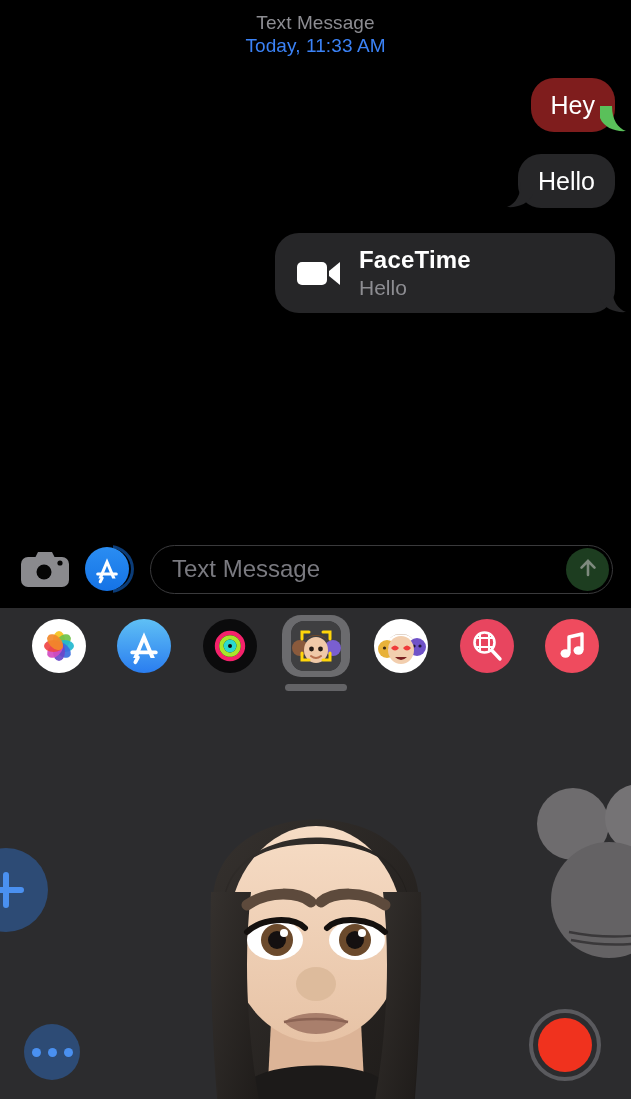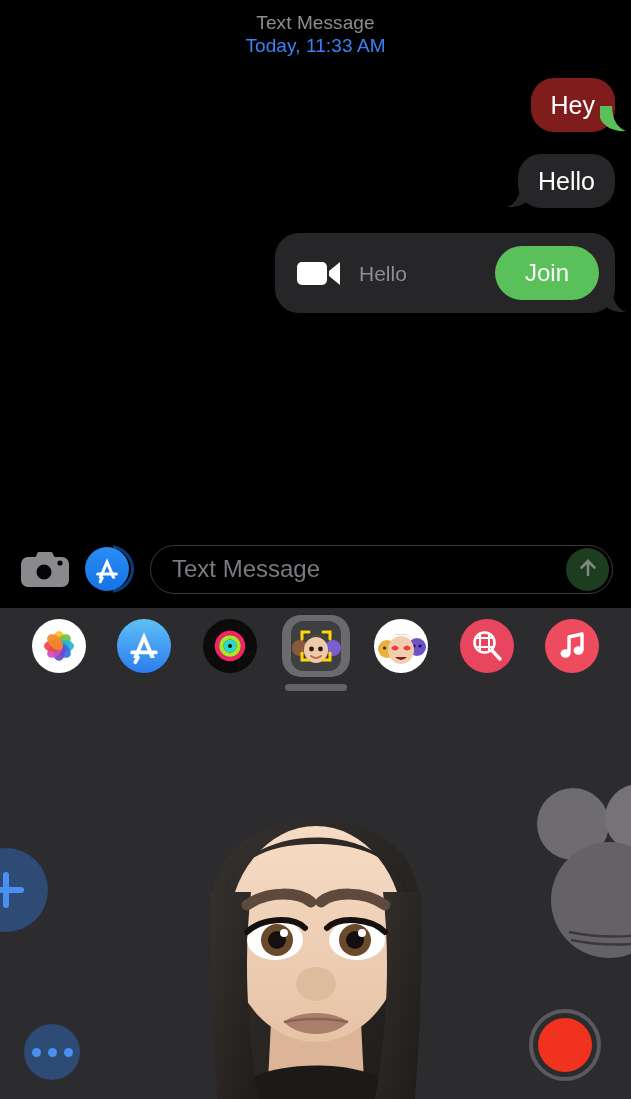--- a/index.html
+++ b/index.html
@@ -194,23 +194,23 @@
 
   <div class="row out" id="row-facetime">
     <div class="ft-card">
       <span class="ft-icon">
         <svg width="44" height="30" viewBox="0 0 44 30">
           <rect x="0" y="4" width="30" height="23" rx="5" fill="#ffffff"></rect>
           <path d="M32 13 L43 4 L43 27 L32 18 Z" fill="#ffffff"></path>
         </svg>
       </span>
       <span class="ft-text">
+        <span class="ft-title">FaceTime</span>
         <span class="ft-sub">Hello</span>
       </span>
-      <button class="ft-join">Join</button>
       <span class="tail right">
         <svg width="26" height="26" viewBox="0 0 26 26">
           <path d="M0 0 H12 C12 14 18 22 26 25 C16 26 4 22 0 12 Z" fill="#262628"></path>
         </svg>
       </span>
     </div>
   </div>
 </div>
 
 <div id="input-bar">

